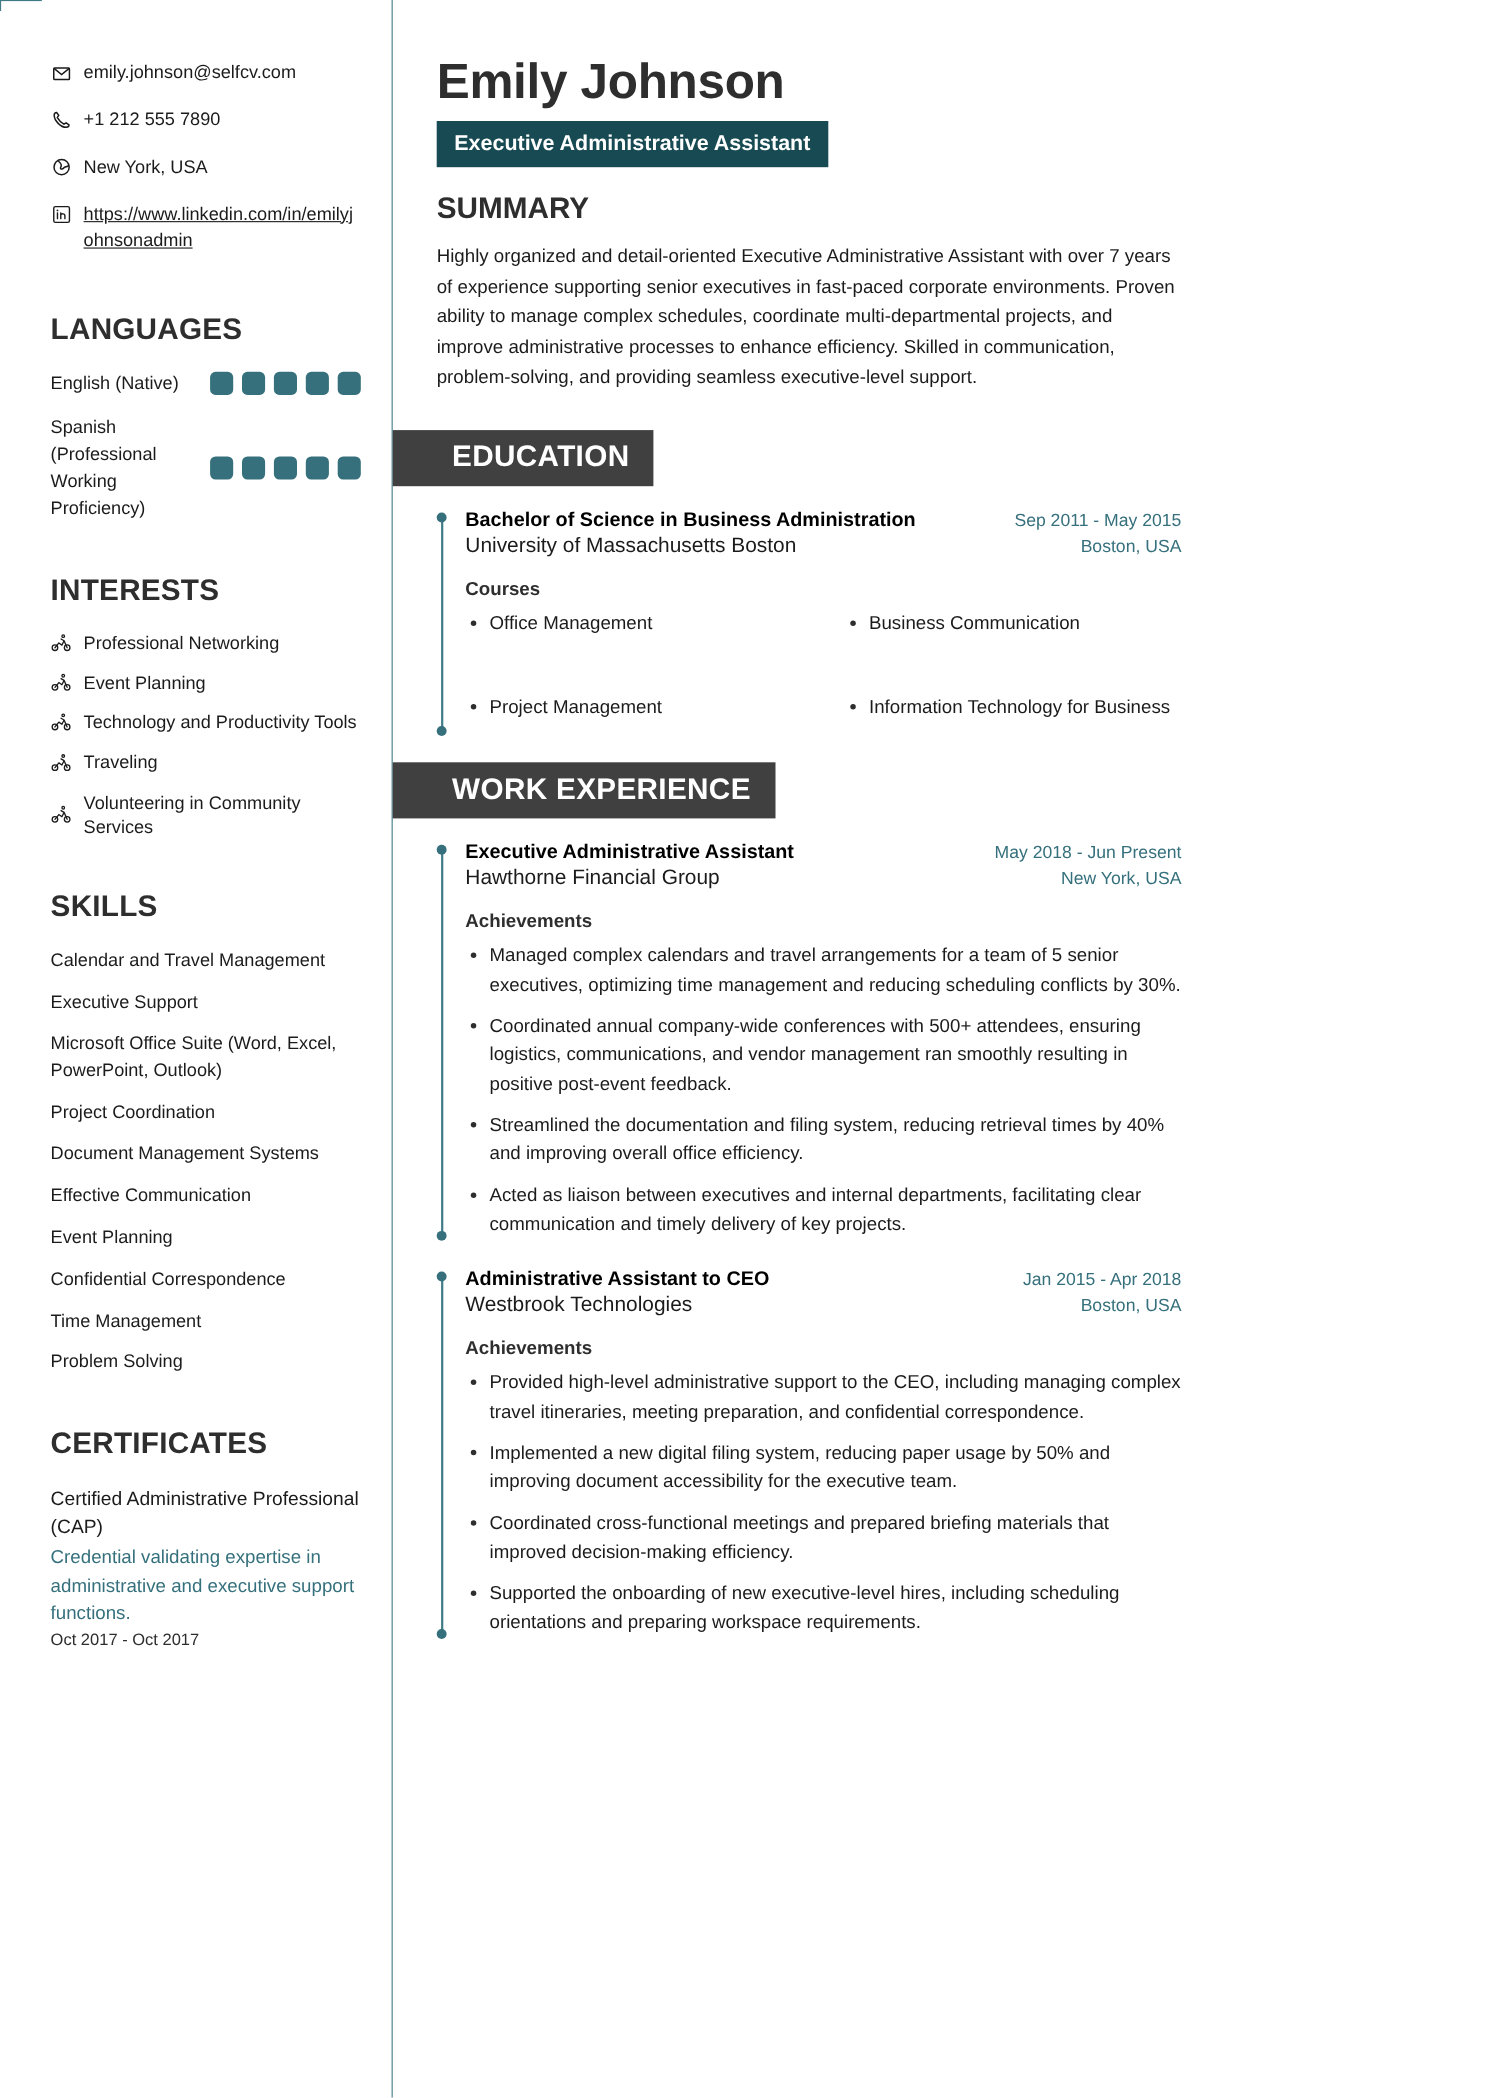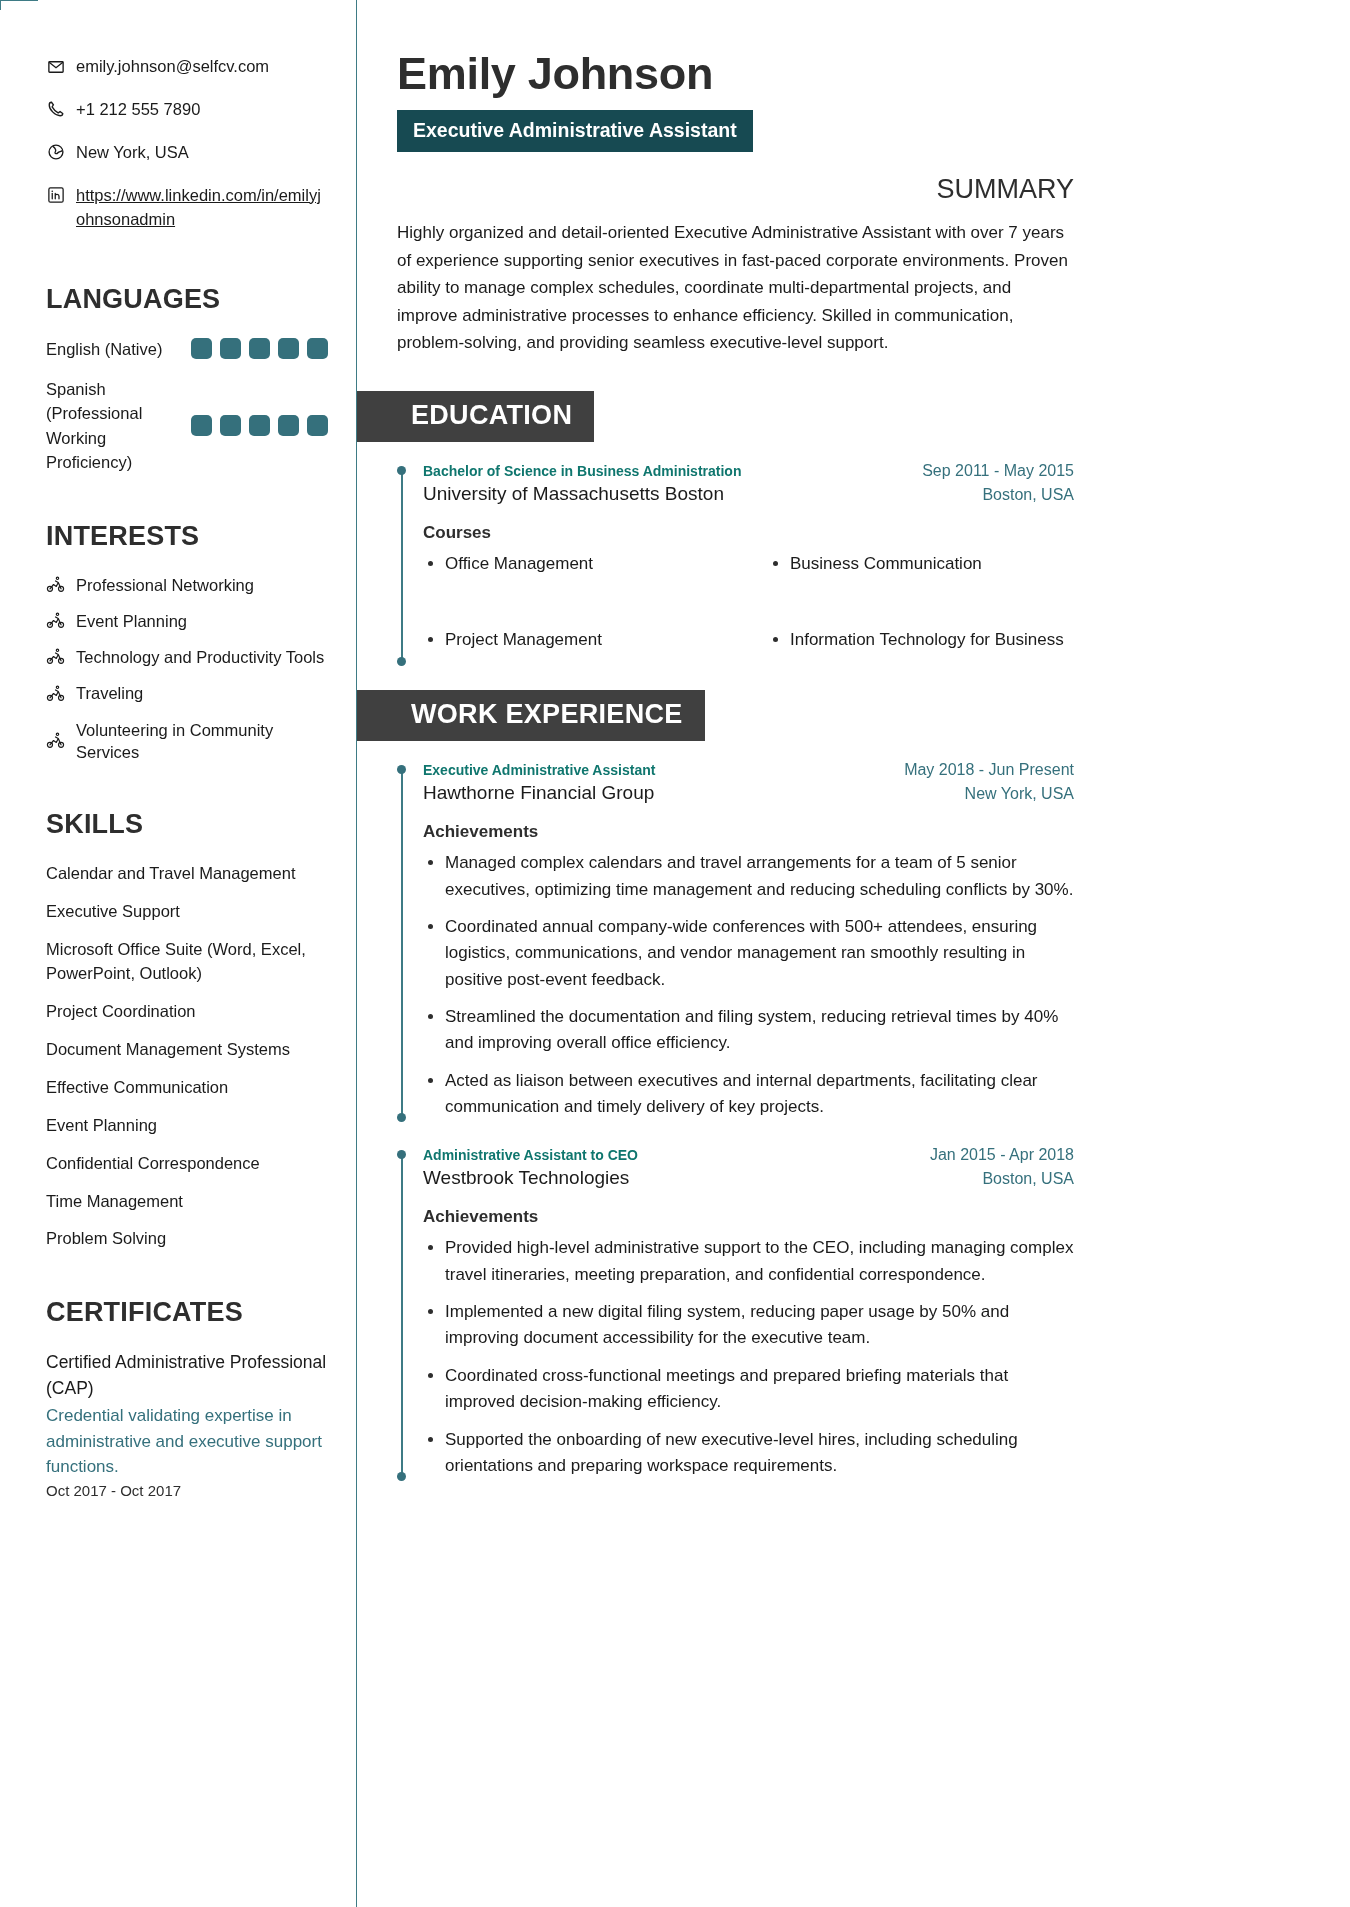--- a/index.html
+++ b/index.html
@@ -124,24 +124,23 @@
     display: inline-block;
     background: #174a52;
     color: #ffffff;
     font-size: 19.5px;
     font-weight: bold;
     padding: 9px 16px 10px 16px;
     margin-bottom: 22px;
   }
   .plain-head {
     font-size: 27px;
-    font-weight: normal;
+    font-weight: bold;
     color: #2e2e2e;
     margin-bottom: 14px;
-    text-align: right;
   }
   .summary-text {
     font-size: 17px;
     color: #1b1b1b;
     line-height: 1.62;
     margin-bottom: 34px;
   }
   .sec-banner {
     display: inline-block;
     background: #404040;
@@ -176,23 +175,23 @@
   .entry .tl-dot.bottom {
     top: auto; bottom: -2px;
   }
   .entry-head {
     display: flex;
     justify-content: space-between;
     align-items: baseline;
     gap: 18px;
   }
   .entry-title {
-    font-size: 14px;
-    font-weight: bold;
-    color: #0f766e;
+    font-size: 18px;
+    font-weight: bold;
+    color: #000000;
   }
   .entry-date {
     font-size: 16px;
     color: #35707c;
     white-space: nowrap;
     flex: 0 0 auto;
   }
   .entry-sub {
     display: flex;
     justify-content: space-between;

